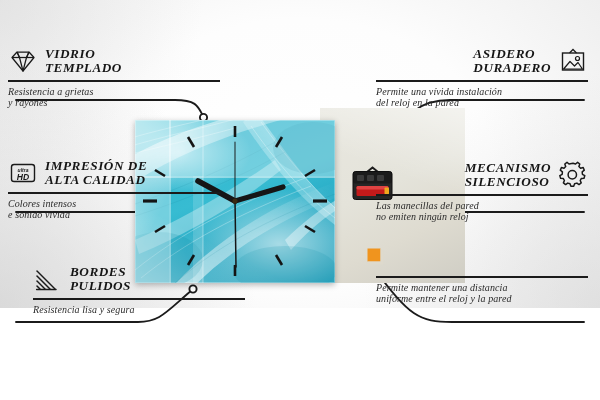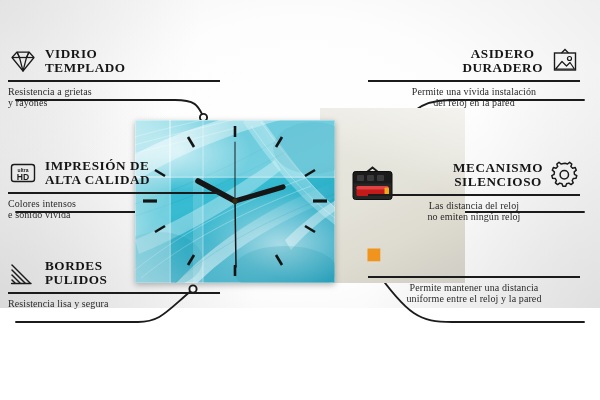--- a/index.html
+++ b/index.html
@@ -5,37 +5,38 @@
   html,body{margin:0;padding:0;}
   body{
     width:600px;height:400px;overflow:hidden;
     font-family:"Liberation Serif", serif;
     background:#ffffff;
   }
   #stage{
     position:relative;width:600px;height:308px;
     background:
       radial-gradient(ellipse 420px 300px at 50% 50%, #ffffff 0%, #fdfdfd 45%, #f3f3f3 75%, #ebebeb 100%);
+    font-style: italic;
   }
   
   #stage:before{
     content:"";position:absolute;inset:0;pointer-events:none;
     background:
       radial-gradient(circle at 0% 100%, rgba(200,200,200,.55) 0%, rgba(200,200,200,0) 38%),
       radial-gradient(circle at 100% 100%, rgba(205,205,205,.45) 0%, rgba(205,205,205,0) 35%),
       radial-gradient(circle at 0% 0%, rgba(210,210,210,.40) 0%, rgba(210,210,210,0) 30%);
   }
 
   
   #wires{position:absolute;left:0;top:0;width:600px;height:400px;}
 
   
   .feature{position:absolute;width:212px;}
   .feature.left{left:8px;text-align:left;}
-  .feature.right{right:20px;text-align:center;}
+  .feature.right{right:12px;text-align:left;}
 
   .fhead{display:flex;align-items:center;gap:7px;}
   .feature.left .fhead{justify-content:flex-start;}
   .feature.right .fhead{flex-direction:row-reverse;justify-content:flex-start;}
 
   .ficon{width:30px;height:30px;flex:0 0 30px;display:block;}
   .ficon svg{display:block;width:30px;height:30px;}
 
   .ftitle{
     font-family:"Liberation Serif", serif;
@@ -53,21 +54,21 @@
     font-family:"Liberation Serif", serif;
     font-size:10px;
     line-height:11.2px;
     color:#2a2a2a;
     letter-spacing:.1px;
   }
 
   
   #feat-vidrio{top:46px;}
   #feat-hd{top:158px;}
-  #feat-bordes{top:258px;}
+  #feat-bordes{top:264px;margin-left:25px;}
   #feat-asidero{top:46px;}
   #feat-mecanismo{top:160px;}
   #feat-espaciador{top:272px;}
 
   
   #product{
     position:absolute;left:135px;top:108px;width:330px;height:175px;
   }
   
   #backboard{
@@ -333,21 +334,21 @@
           <circle cx="14.3" cy="14.8" r="4.2" fill="none" stroke="#1a1a1a" stroke-width="1.5"></circle>
         </svg>
       </span>
       <span class="ftitle">
         <span>MECANISMO</span><br>
         <span>SILENCIOSO</span>
       </span>
     </div>
     <div class="rule"></div>
     <div class="fdesc">
-      <span>Las distancia del reloj</span><br>
+      <span>Las manecillas del pared</span><br>
       <span>no emiten ningún reloj</span>
     </div>
   </div>
 
   <div class="feature right" id="feat-espaciador">
     <div class="rule"></div>
     <div class="fdesc">
       <span>Permite mantener una distancia</span><br>
       <span>uniforme entre el reloj y la pared</span>
     </div>

